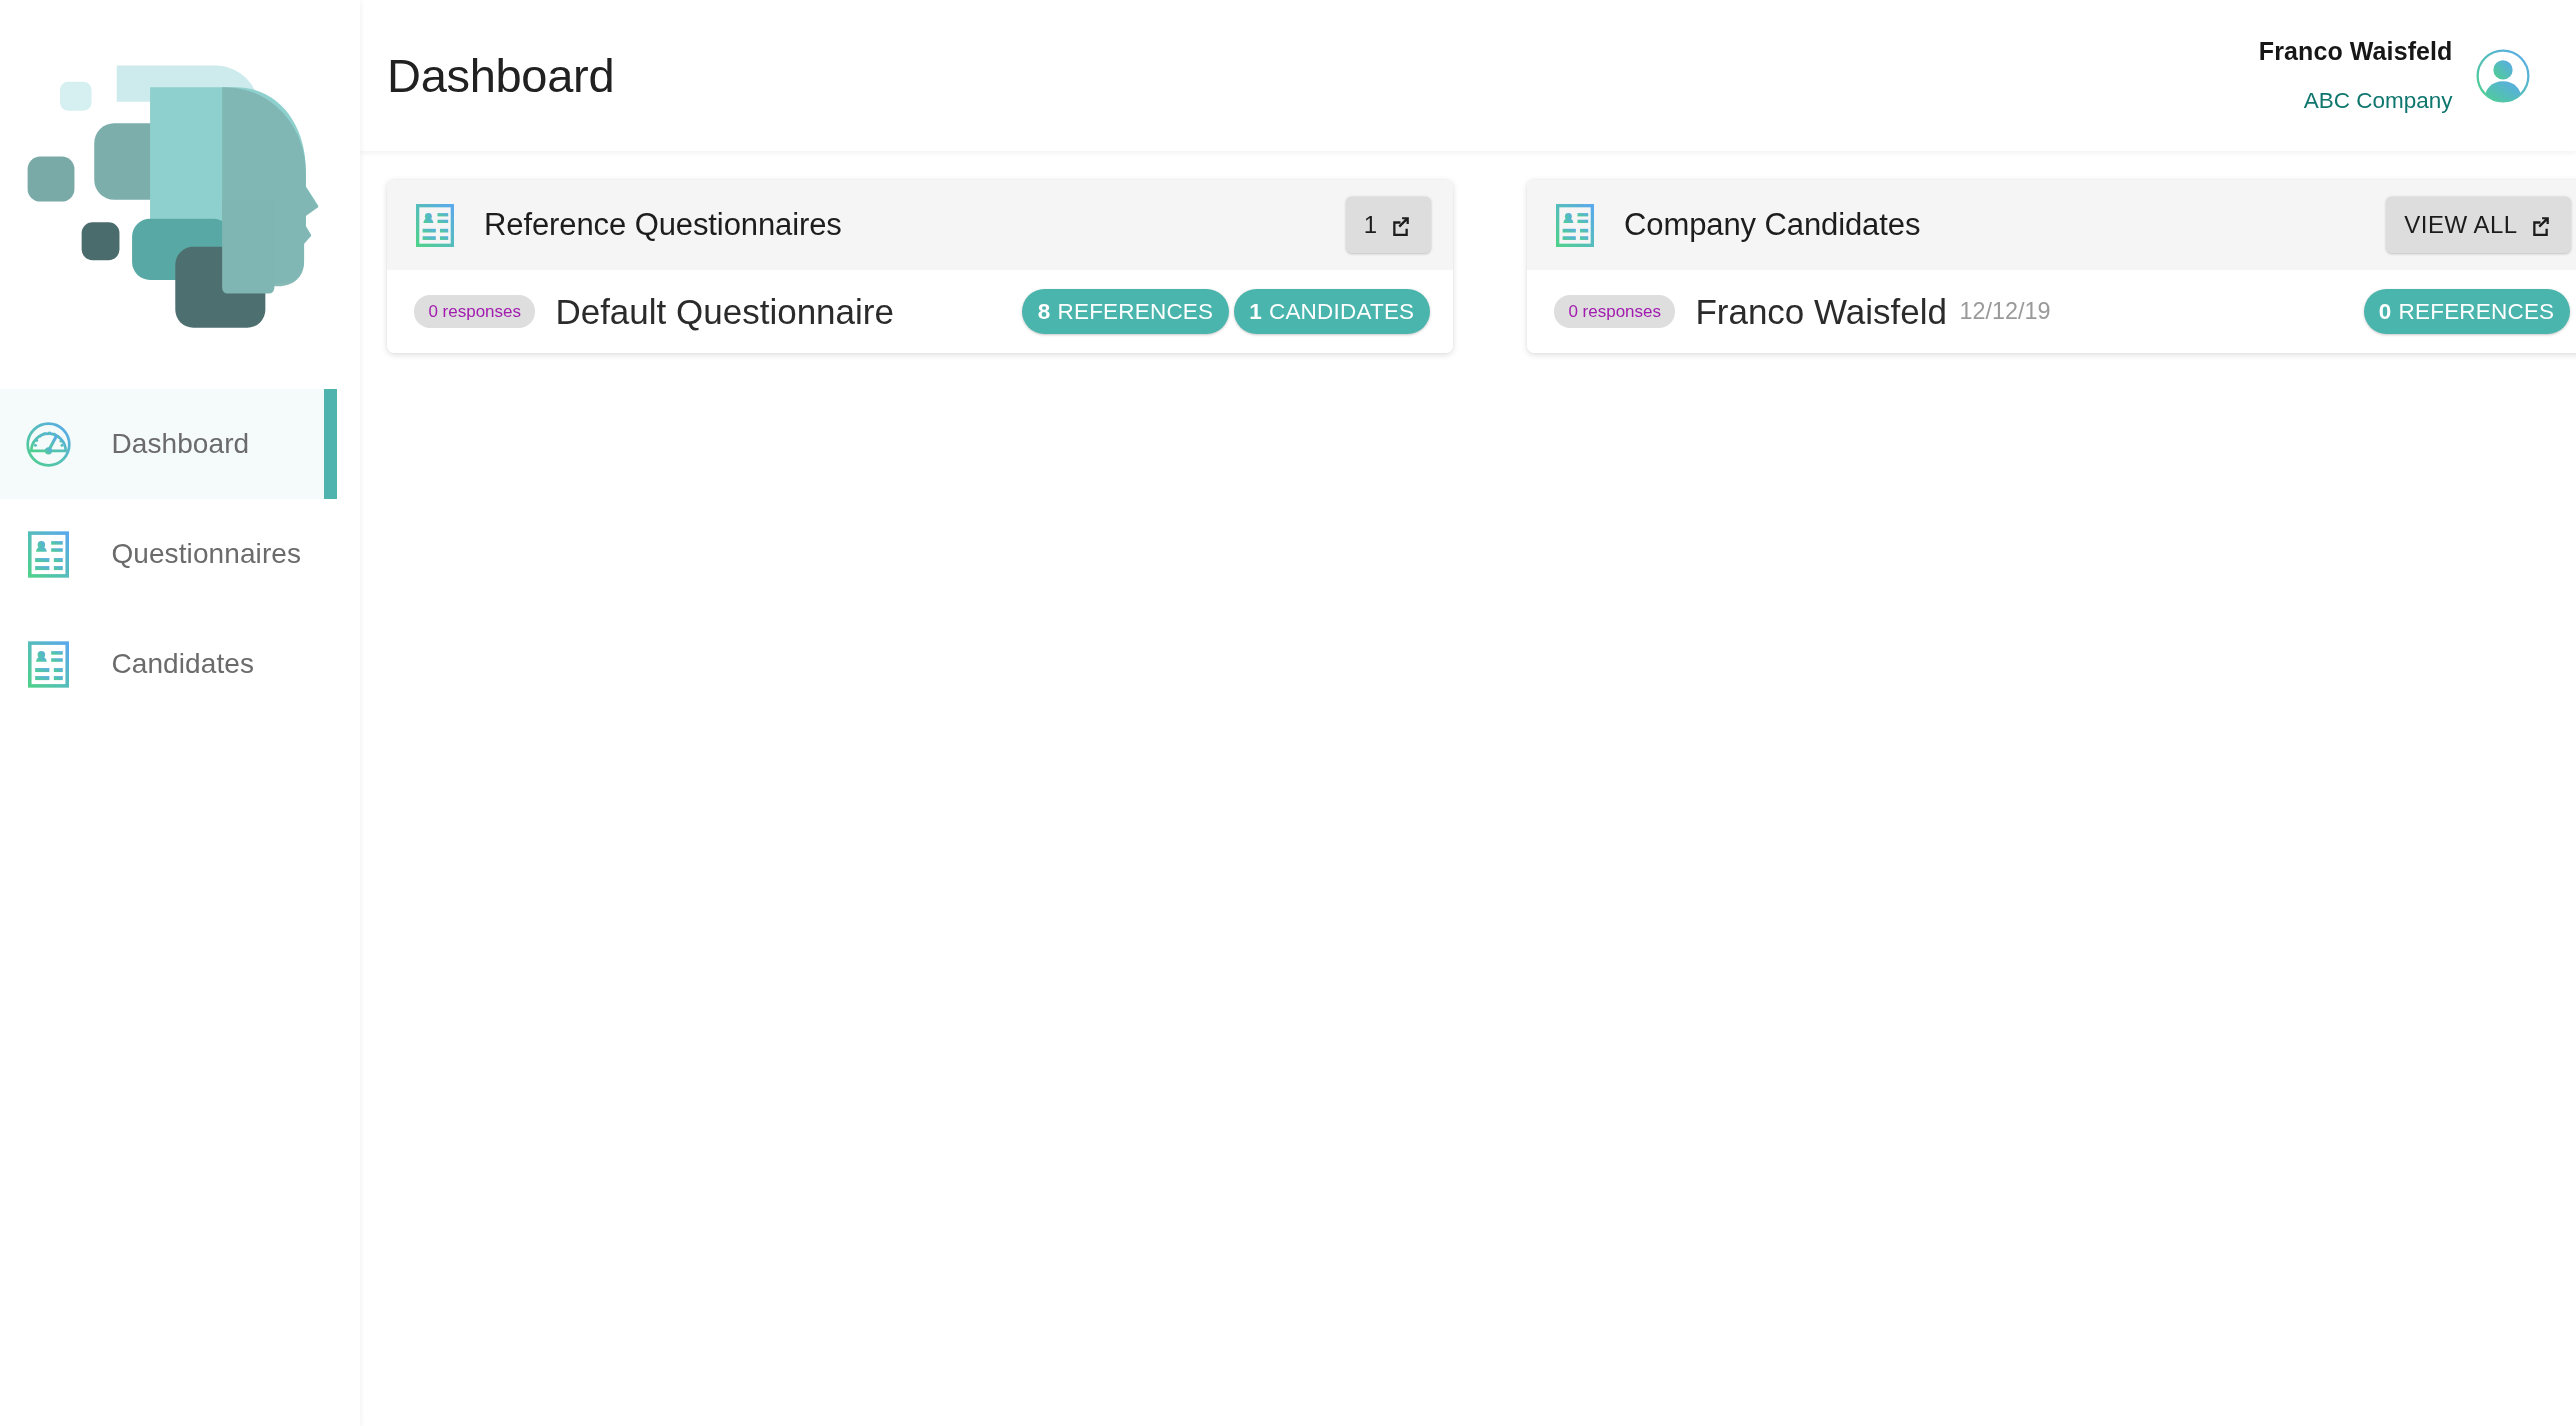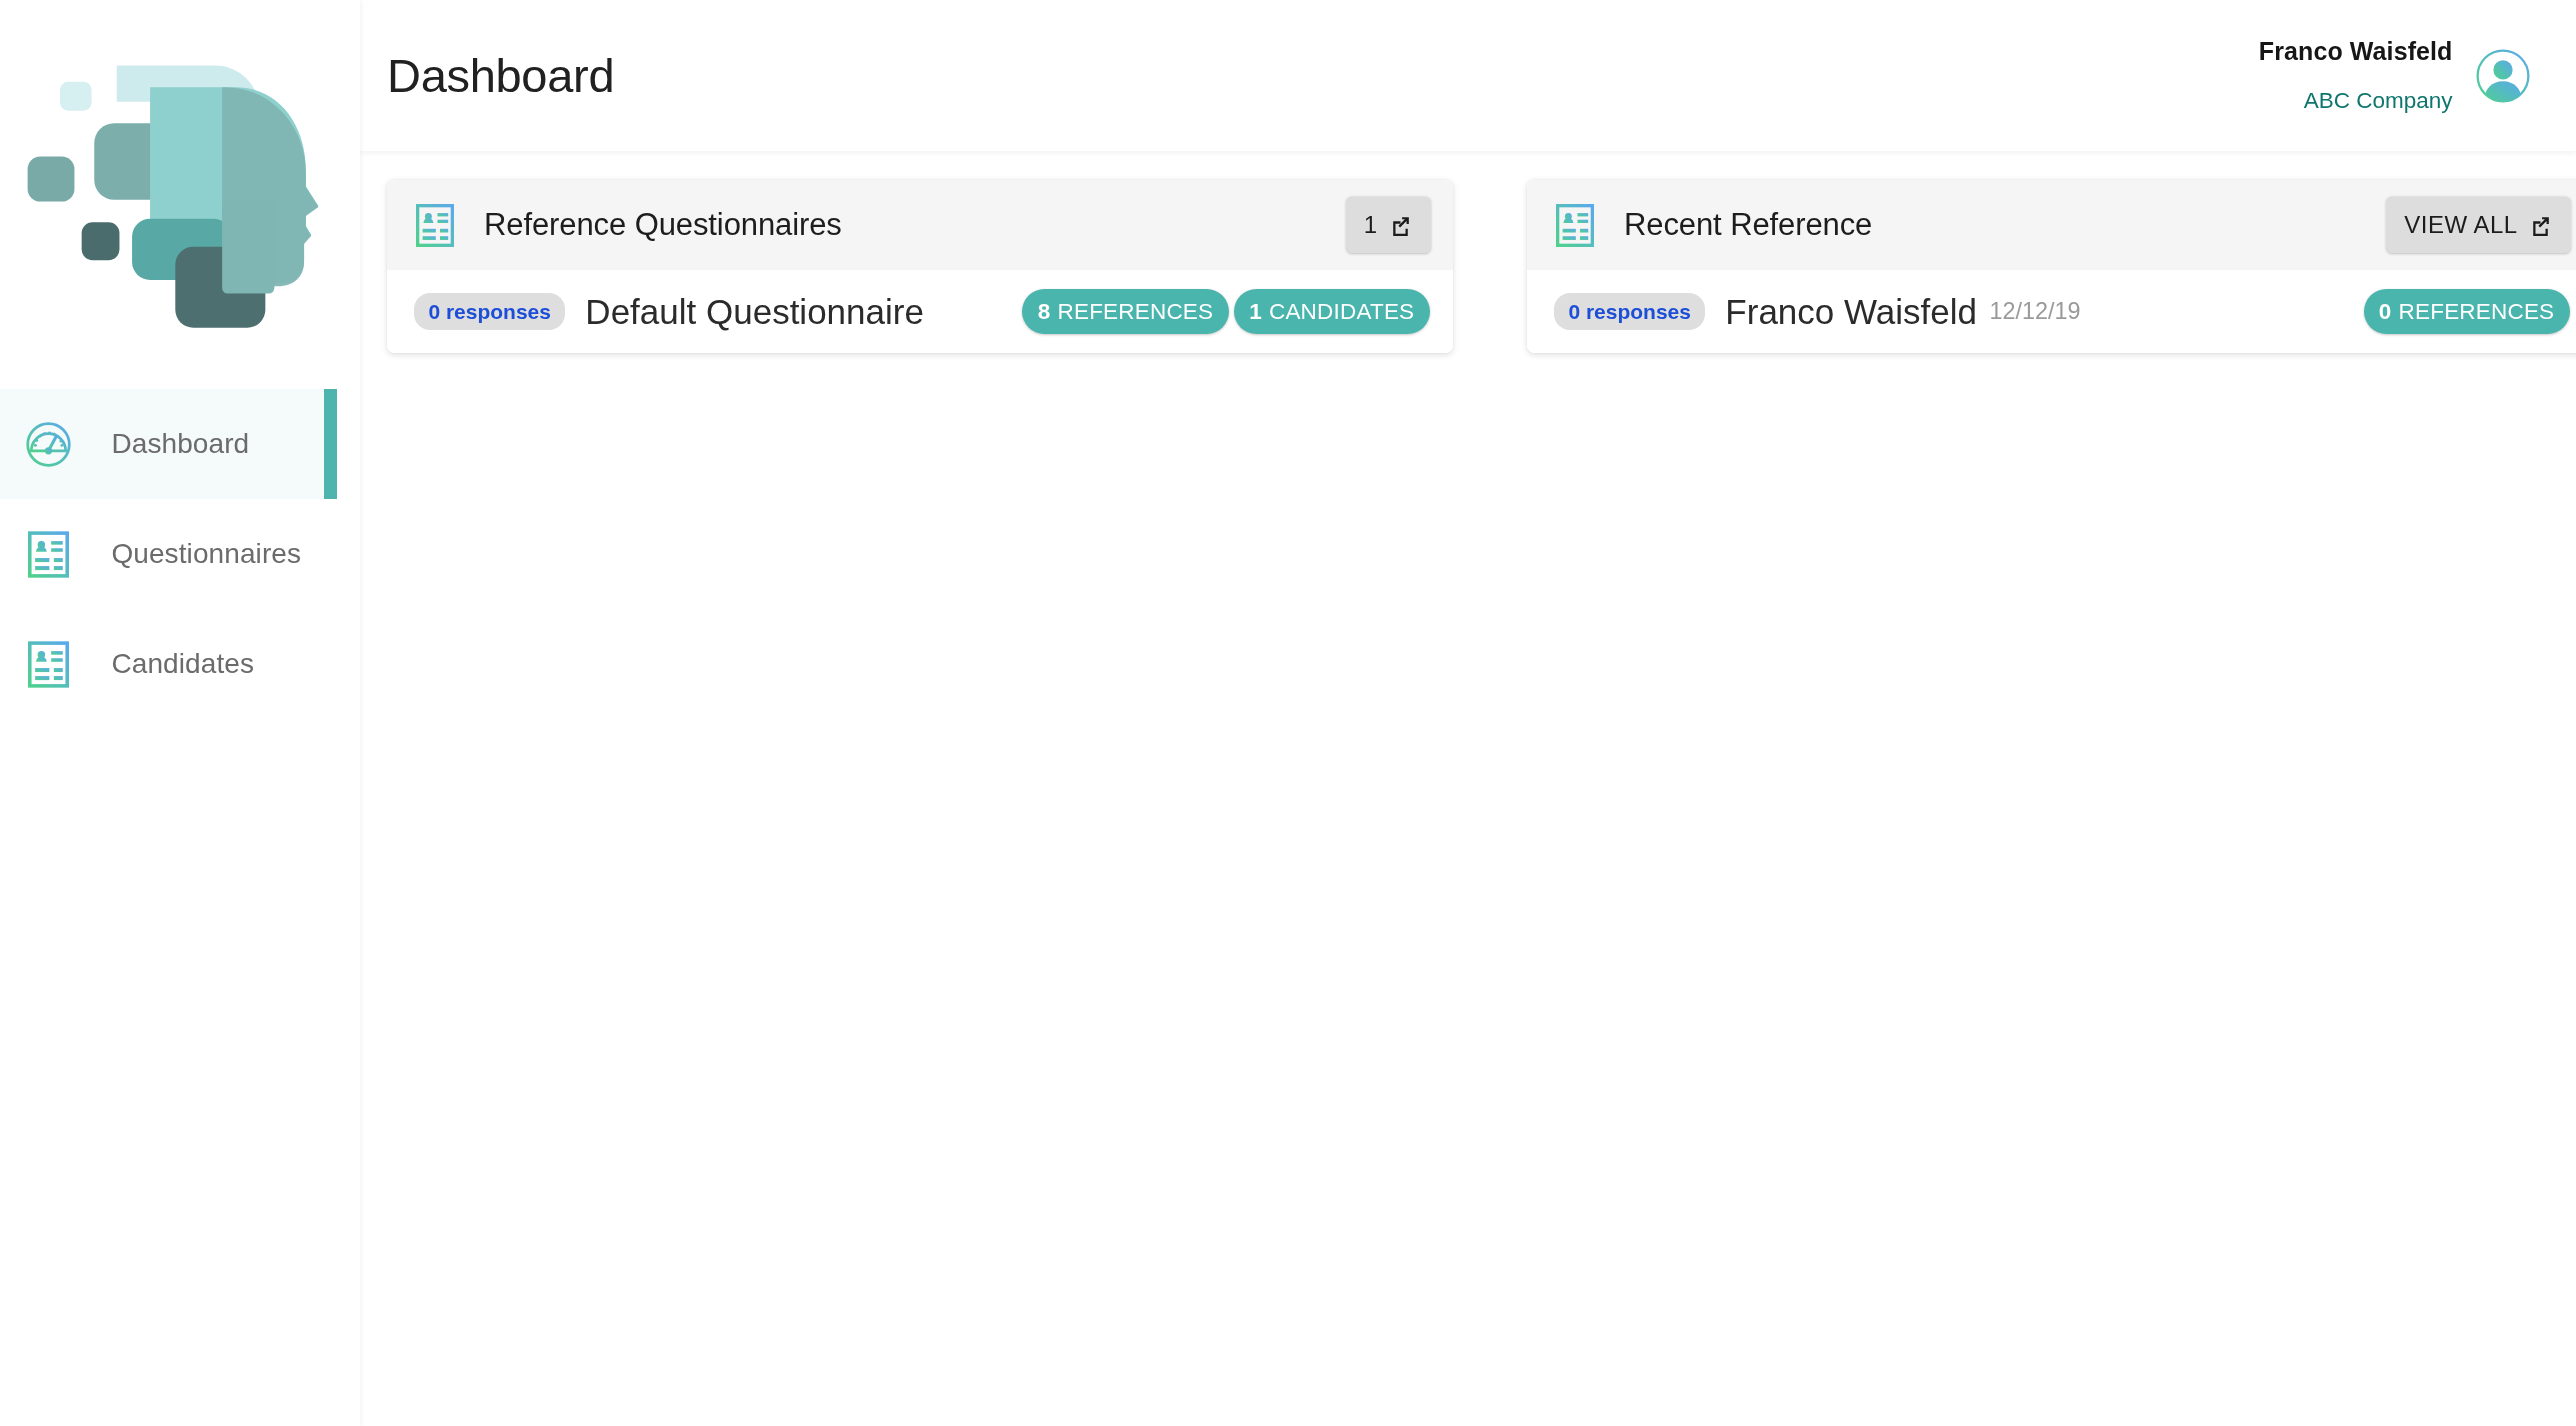--- a/index.html
+++ b/index.html
@@ -212,23 +212,23 @@
     min-height: 83px;
     display: flex;
     align-items: center;
     padding: 0 23.4px 0 27px;
   }
 
   .chip {
     background: #dedede;
     border-radius: 16px;
     padding: 6.3px 14.4px;
-    font-size: 21px;
-    font-weight: 700;
-    color: #1d4ed8;
+    font-size: 17px;
+    font-weight: 400;
+    color: #a21caf;
     white-space: nowrap;
     flex: 0 0 auto;
   }
 
   .row-name {
     margin-left: 20px;
     font-size: 35px;
     color: #2b2b2b;
     font-weight: 400;
     white-space: nowrap;
@@ -453,21 +453,21 @@
               <circle cx="15" cy="15" r="4.2" fill="url(#g2)"></circle>
               <path d="M9 23 a6 6 0 0 1 12 0 z" fill="url(#g2)"></path>
               <rect x="26" y="11" width="13" height="4" fill="url(#g2)"></rect>
               <rect x="26" y="19" width="13" height="4" fill="url(#g2)"></rect>
               <rect x="8" y="30" width="16" height="4.5" fill="url(#g2)"></rect>
               <rect x="29" y="30" width="10" height="4.5" fill="url(#g2)"></rect>
               <rect x="8" y="39" width="16" height="4.5" fill="url(#g2)"></rect>
               <rect x="29" y="39" width="10" height="4.5" fill="url(#g2)"></rect>
             </svg>
           </span>
-          <span class="card-title">Recent Reference</span>
+          <span class="card-title">Company Candidates</span>
           <span class="card-head-spacer"></span>
           <button class="head-btn">
             <span class="head-btn-label">VIEW ALL</span>
             <svg width="25" height="25" viewBox="0 0 24 24">
               <path d="M5 8 h7 v2.2 h-4.8 v9.6 h9.6 v-4.8 h2.2 v7 h-14 z" fill="#1c1c1c"></path>
               <path d="M13.5 4 h6.5 v6.5 h-2.2 v-2.8 l-6.2 6.2 -1.6 -1.6 6.2 -6.2 h-2.7 z" fill="#1c1c1c"></path>
             </svg>
           </button>
         </div>
         <div class="card-body">

